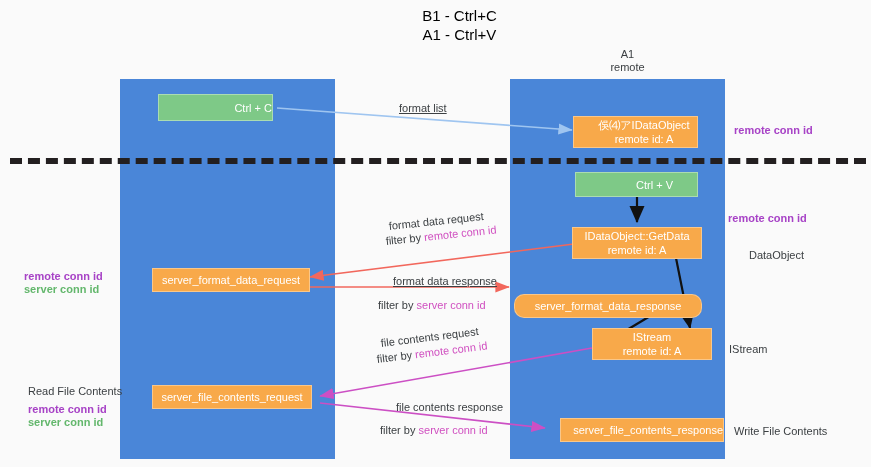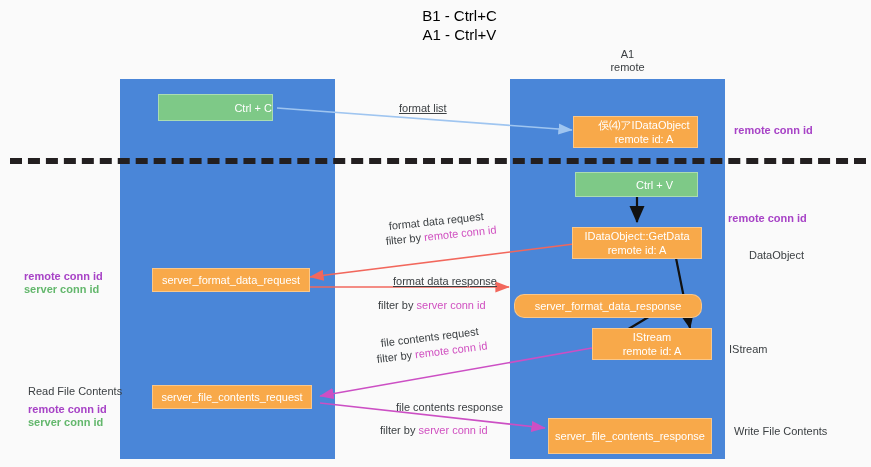--- a/index.html
+++ b/index.html
@@ -136,21 +136,21 @@
 
   <div class="node orange" style="left:592px;top:328px;width:120px;height:32px;">
     <div>IStream</div>
     <div class="l2">remote id: A</div>
   </div>
 
   <div class="node orange" style="left:152px;top:385px;width:160px;height:24px;">
     <div>server_file_contents_request</div>
   </div>
 
-  <div class="node orange" style="left:548px;top:418px;width:164px;height:36px;">
+  <div class="node orange" style="left:560px;top:418px;width:164px;height:24px;align-items:flex-end;">
     <div>server_file_contents_response</div>
   </div>
 
   <div class="dashed-sep"></div>
 
   <div class="anno c-dark" style="left:399px;top:101px;text-decoration:underline;">format list</div>
 
   <div class="anno c-dark rot-neg" style="left:388px;top:219px;transform:rotate(-6deg);">format data request</div>
   <div class="anno rot-neg" style="left:385px;top:234px;transform:rotate(-6deg);">
     <span class="c-dark">filter by </span><span class="bold c-magenta">remote conn id</span>

